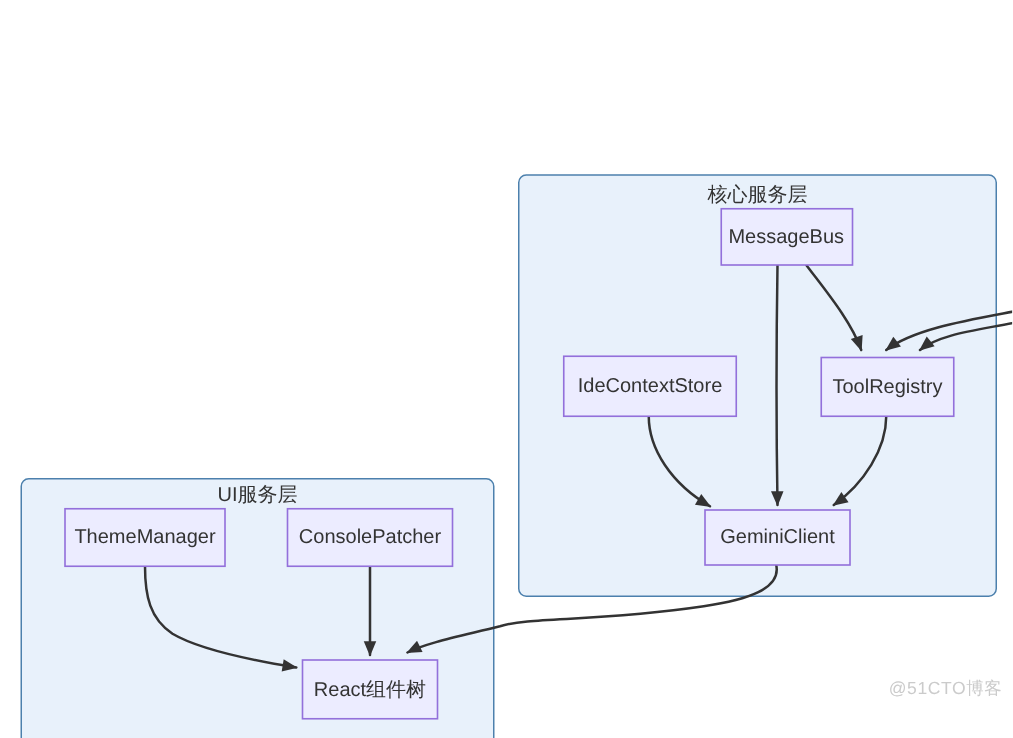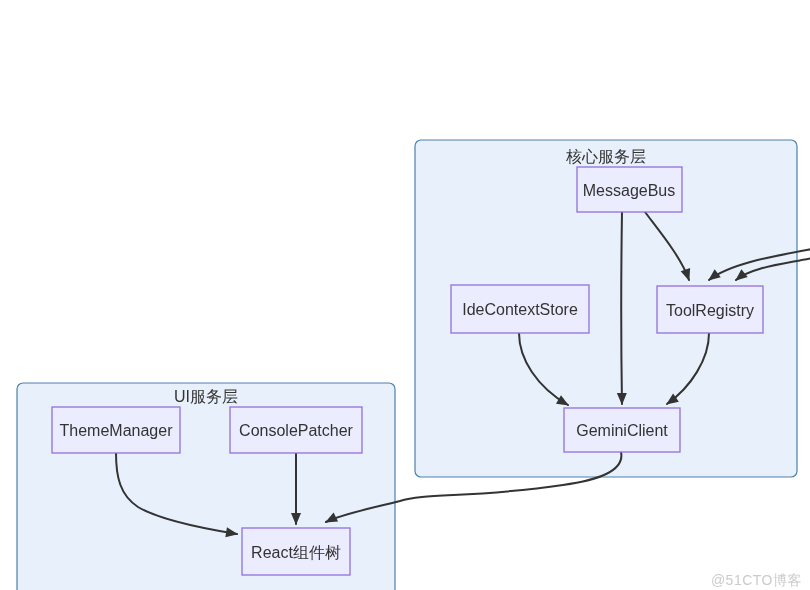--- a/index.html
+++ b/index.html
@@ -42,21 +42,21 @@
   .edge {
     fill: none;
     stroke: var(--edge, #333333);
     stroke-width: 2;
     stroke-linecap: round;
   }
   .arrowhead { fill: var(--edge, #333333); }
   .watermark {
     position: absolute;
     right: 8px;
-    top: 557px;
+    top: 527px;
     font-size: 14px;
     color: var(--watermark, #cbcbcb);
     letter-spacing: 0.5px;
     user-select: none;
   }
 </style>
 </head>
 <body>
 
 <div class="stage">

